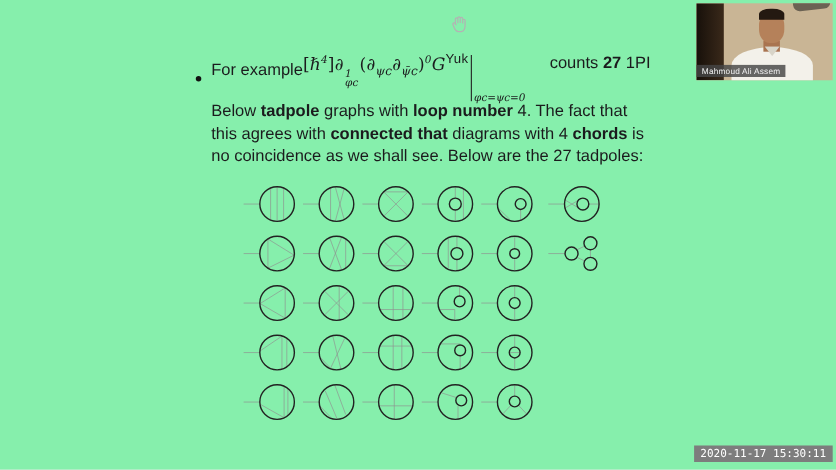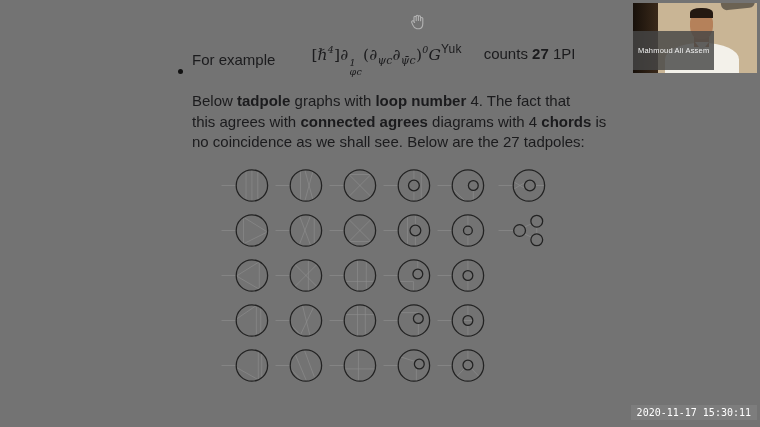--- a/index.html
+++ b/index.html
@@ -1,29 +1,29 @@
 <!DOCTYPE html>
 <html><head>
 <meta charset="utf-8">
 <style>
   html,body{margin:0;padding:0;background:#e9e9e9;}
-  .screen{position:relative;width:760px;height:427px;background:#737373;overflow:hidden;
+  .screen{position:relative;width:760px;height:427px;background:#86efac;overflow:hidden;
           font-family:"Liberation Sans",sans-serif;color:#1b1b1d;}
 
   
   .cursor{position:absolute;left:408px;top:12px;width:20px;height:20px;}
 
   
   .bullet{position:absolute;left:178px;top:69px;width:5px;height:5px;border-radius:50%;background:#111;}
 
   
   .formula{position:absolute;left:192px;top:42px;display:flex;align-items:center;white-space:nowrap;
            font-size:15px;}
   .f-sans{font-family:"Liberation Sans",sans-serif;}
-  .f-math{font-family:"DejaVu Serif",serif;font-style:italic;font-size:15.5px;letter-spacing:.2px;margin-left:36px;}
+  .f-math{font-family:"DejaVu Serif",serif;font-style:italic;font-size:15.5px;letter-spacing:.2px;}
   .f-math .up{font-style:normal;}
   .sup{font-size:9.5px;vertical-align:7px;font-style:italic;}
   .sub{font-size:11px;vertical-align:-4px;font-style:italic;}
   .sup-roman{font-size:12px;vertical-align:7px;font-style:normal;font-family:"Liberation Sans",sans-serif;}
   .supsub{display:inline-flex;flex-direction:column;font-size:9.5px;line-height:8.5px;
           vertical-align:-6px;margin:0 1px;font-style:italic;}
   .evalwrap{display:inline-flex;align-items:flex-end;height:42px;margin-left:2px;position:relative;top:8px;}
   .evalbar{width:1.3px;height:42px;background:#222;}
   .evalsub{font-family:"DejaVu Serif",serif;font-style:italic;font-size:9.5px;margin-left:2px;
            position:relative;top:3px;}
@@ -51,21 +51,21 @@
   .wc-shirt{position:absolute;left:32px;bottom:-4px;width:74px;height:34px;background:#f3f1ea;
             border-radius:48% 48% 0 0;}
   .wc-collar{position:absolute;left:62px;bottom:22px;width:14px;height:9px;background:#d8d4c8;
              clip-path:polygon(0 0,100% 0,50% 100%);}
   .wc-neck{position:absolute;left:61px;bottom:26px;width:15px;height:10px;background:#a97450;}
   .wc-head{position:absolute;left:57px;top:7px;width:23px;height:29px;background:#b5815a;
            border-radius:46% 46% 42% 42%;}
   .wc-hair{position:absolute;left:57px;top:5px;width:23px;height:10px;background:#241911;
            border-radius:46% 46% 0 0;}
   .wc-name{position:absolute;left:0;bottom:3px;background:rgba(70,70,70,.82);color:#f2f2f2;
-           font-size:7.5px;line-height:11px;padding:14px 5px;letter-spacing:.2px;}
+           font-size:7.5px;line-height:11px;padding:0 5px;letter-spacing:.2px;}
 
   
   .timestamp{position:absolute;right:3px;bottom:7px;background:#7d7d7d;color:#ffffff;
              font-family:"DejaVu Sans Mono",monospace;font-size:10px;line-height:15px;padding:0 6px;text-align:center;}
 </style>
 </head>
 <body>
 
 <div class="screen">
 
@@ -78,26 +78,30 @@
   </div>
 
   <div class="bullet"></div>
 
   <div class="formula">
     <span class="f-sans">For example </span>
     <span class="f-math"><span class="up"><span>[ℏ</span></span><span class="sup">4</span><span class="up">]</span><span>∂</span><span class="supsub">
           <span>1</span>
           <span>φc</span>
         </span><span class="up">(</span><span>∂</span><span class="sub">ψc</span><span>∂</span><span class="sub">ψ̄c</span><span class="up">)</span><span class="sup">0</span><span>G</span><span class="sup-roman">Yuk</span></span>
+    <span class="evalwrap">
+      <span class="evalbar"></span>
+      <span class="evalsub">φc=ψc=0</span>
+    </span>
     <span class="f-sans counts"><span>counts </span><b>27</b><span> 1PI</span></span>
   </div>
 
   <div class="paragraph">
       <div><span>Below </span><span class="bold">tadpole</span><span> graphs with </span><span class="bold">loop number</span><span> 4. The fact that</span></div>
-      <div><span>this agrees with </span><span class="bold">connected agrees</span><span> diagrams with 4 </span><span class="bold">chords</span><span> is</span></div>
+      <div><span>this agrees with </span><span class="bold">connected that</span><span> diagrams with 4 </span><span class="bold">chords</span><span> is</span></div>
       <div><span>no coincidence as we shall see. Below are the 27 tadpoles:</span></div>
     </div>
 
   <div class="grid">
       <div class="diagram-row">
         <svg viewBox="0 0 110 90">
           <line x1="3" y1="45" x2="33" y2="45" class="chord"></line>
           <line x1="53" y1="15.5" x2="53" y2="74.5" class="chord"></line>
           <line x1="65" y1="13" x2="65" y2="77" class="chord"></line>
           <line x1="77" y1="15.5" x2="77" y2="74.5" class="chord"></line>

